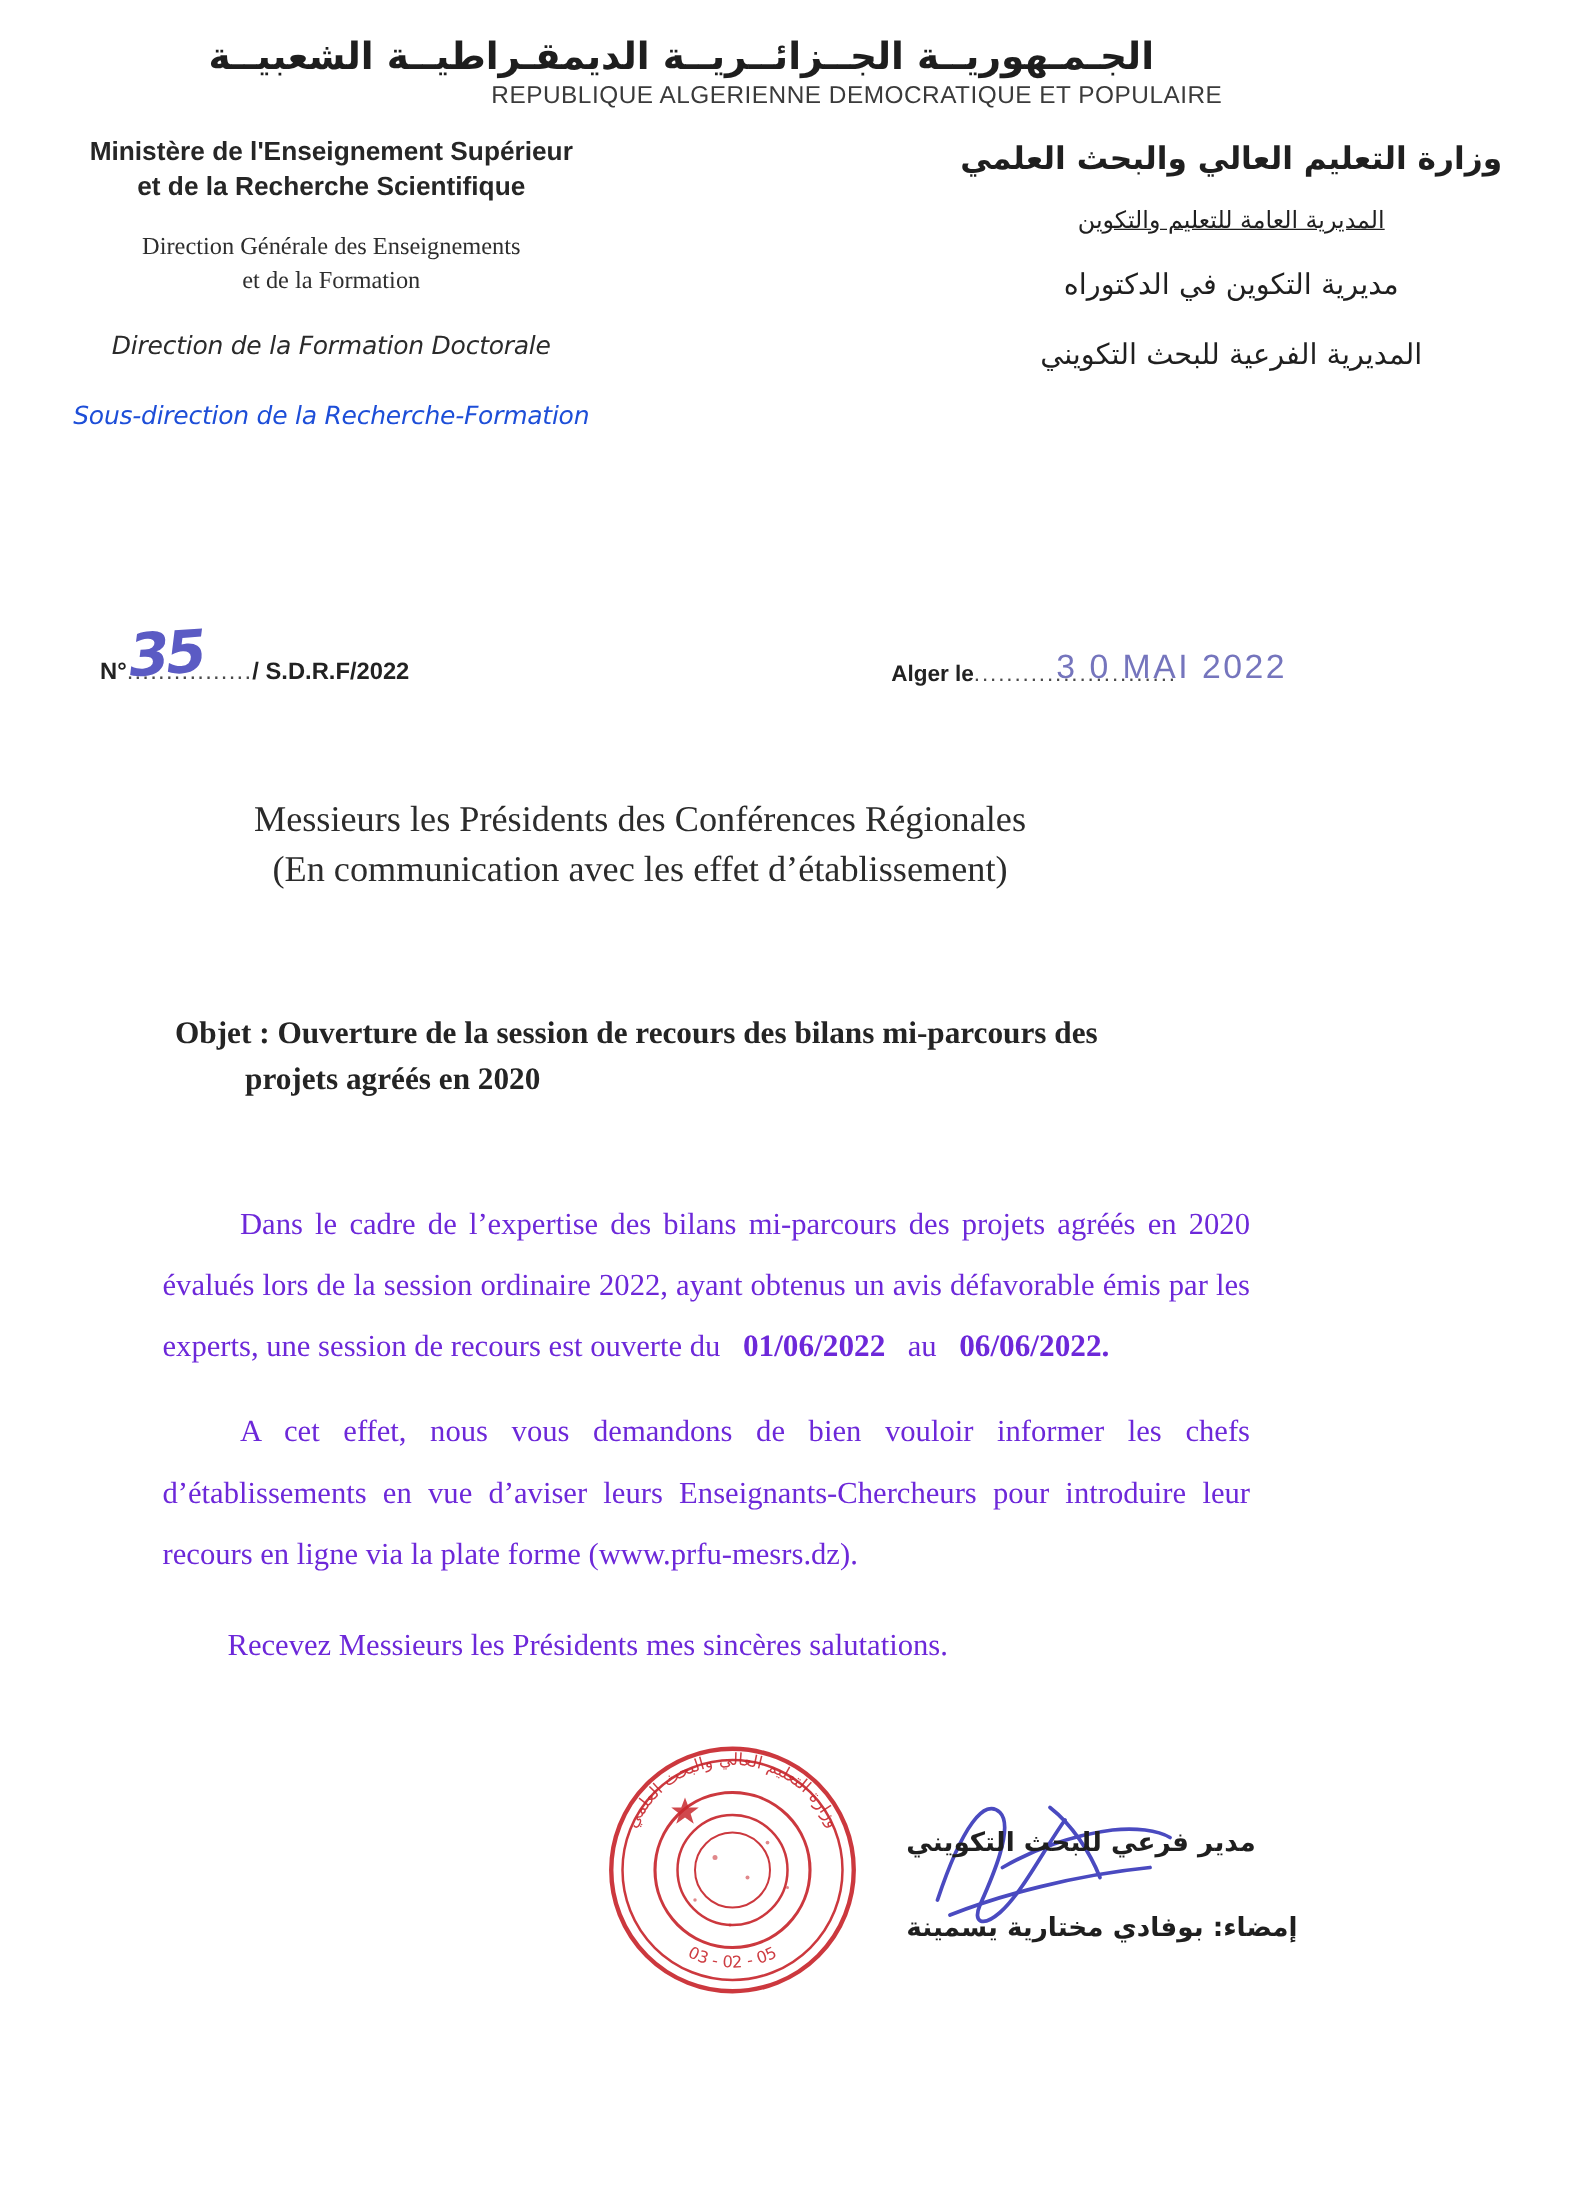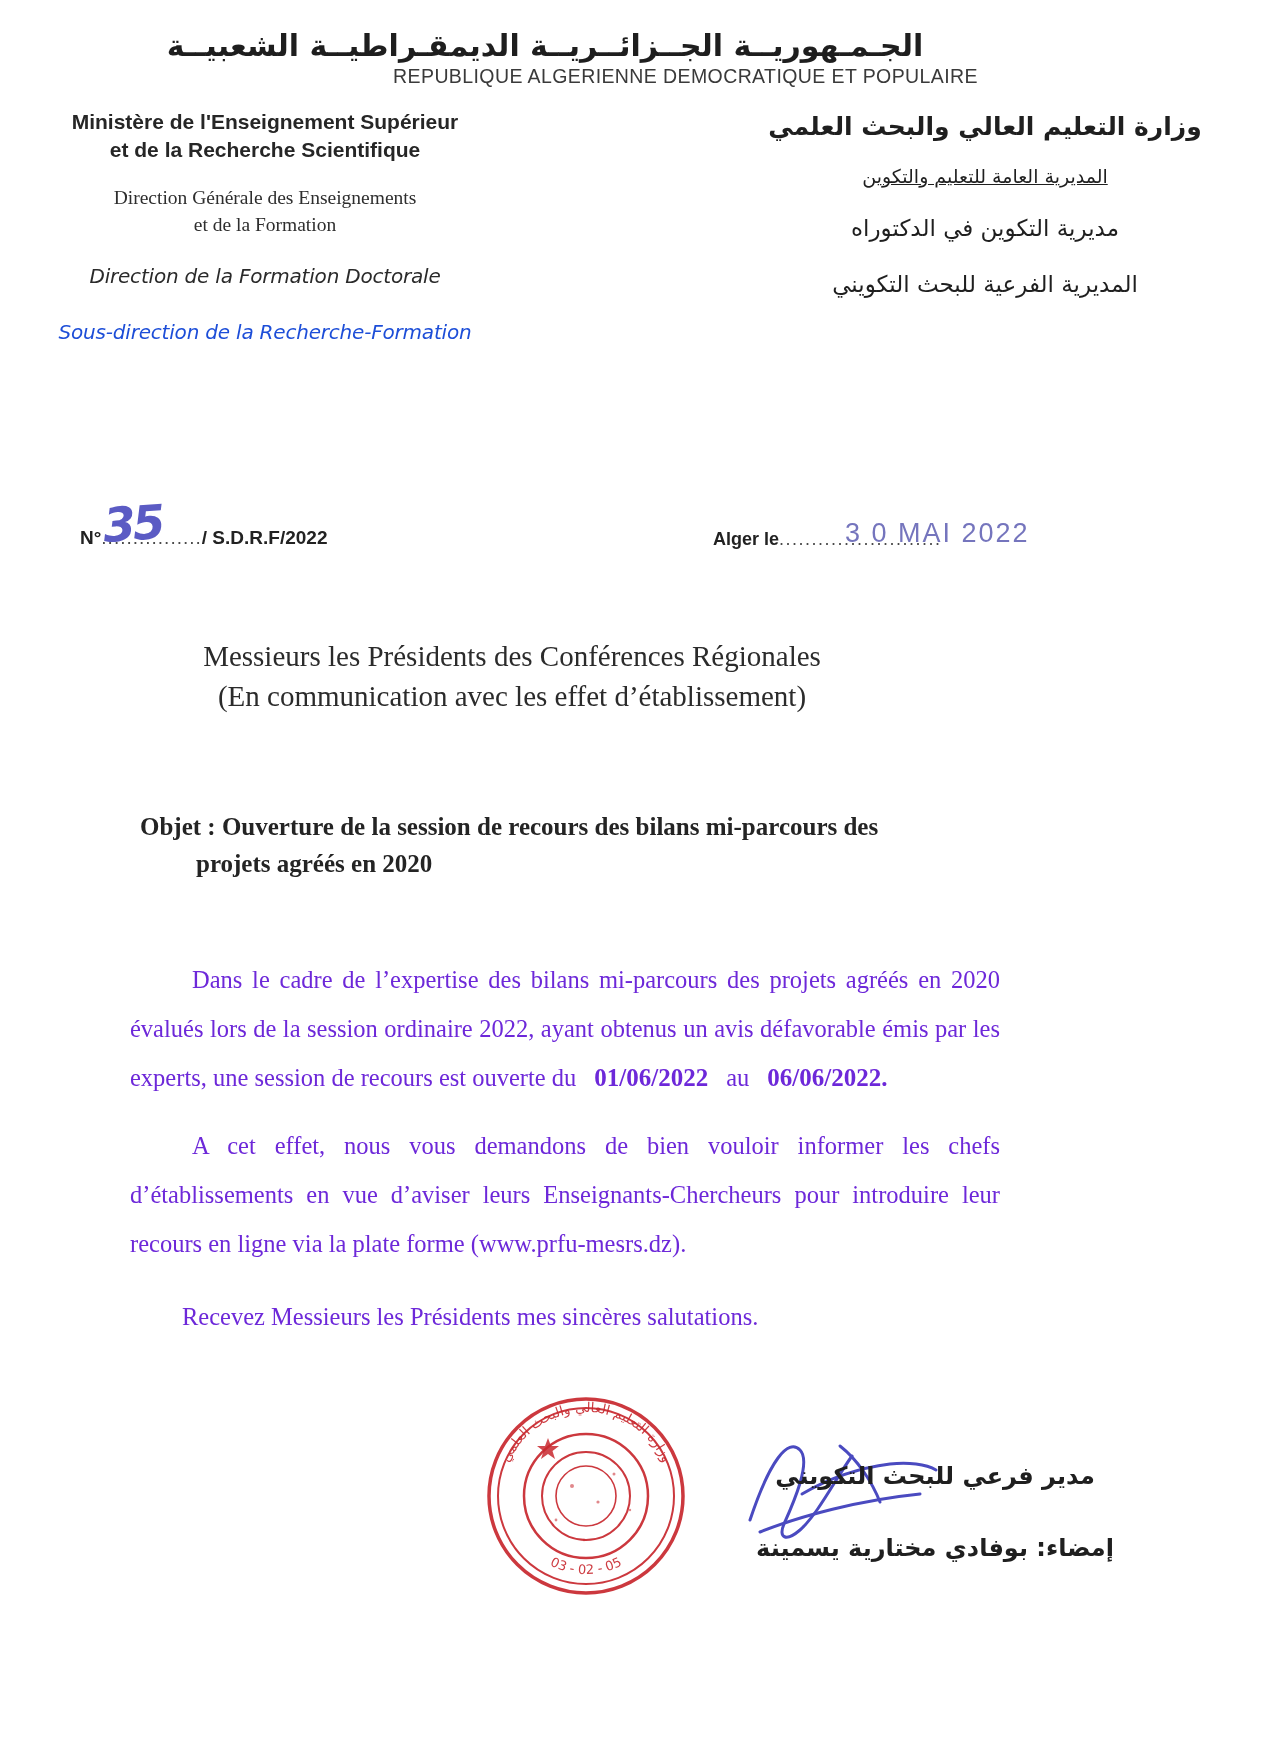--- a/index.html
+++ b/index.html
@@ -210,23 +210,23 @@
   .bold-date { font-weight: bold; font-size: 25px; }
   .sp { display: inline-block; width: 18px; }
 
   
   .sig {
     position: absolute;
     top: 1462px;
     right: 130px;
     width: 420px;
     direction: rtl;
-    text-align: center;
-    font-family: "DejaVu Sans", sans-serif;
-    font-size: 24px;
+    text-align: left;
+    font-family: "DejaVu Sans", sans-serif;
+    font-size: 21px;
     font-weight: bold;
     color: #1f1f1f;
   }
   .sig-line2 { margin-top: 44px; }
 
   
   .stamp {
     position: absolute;
     top: 1390px;
     left: 480px;

